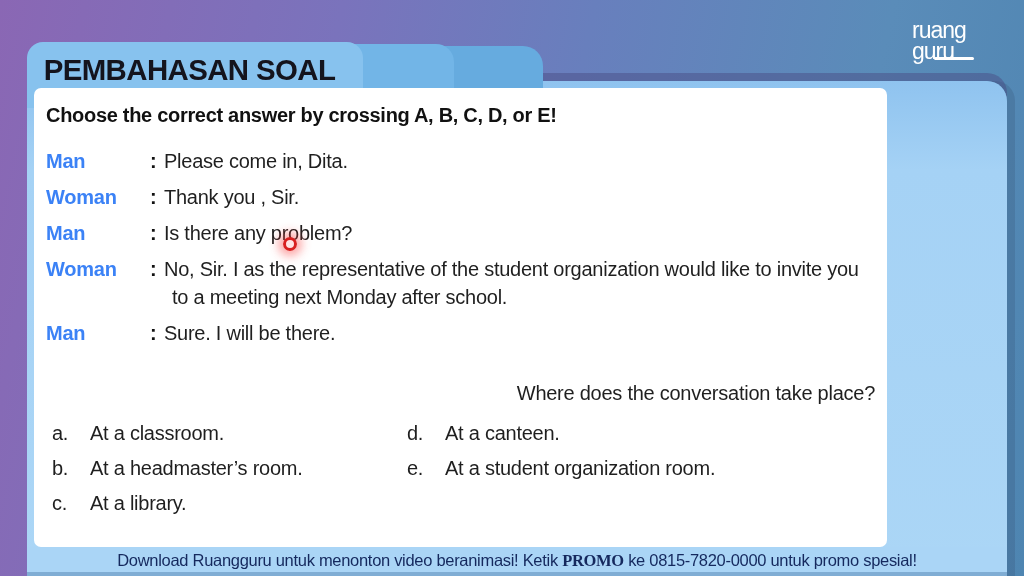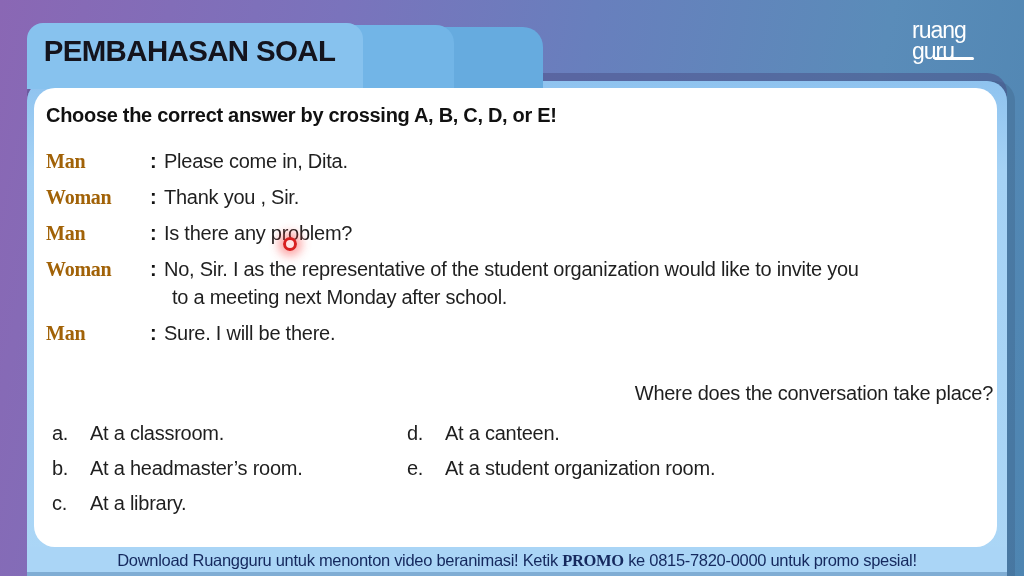--- a/index.html
+++ b/index.html
@@ -9,21 +9,21 @@
     background:linear-gradient(102deg,#8a67b4 0%,#7a73bc 30%,#687fbd 52%,#5a8cb9 78%,#4e85b1 100%);
   }
   
   .frame {
     position:absolute; left:27px; top:81px; width:980px; height:495px;
     border-radius:20px 20px 0 0;
     background:linear-gradient(180deg,#8fc3ef 0%,#a5d2f5 18%,#abd6f6 100%);
     box-shadow:0 -8px 0 0 rgba(73,78,133,0.50), 8px 0 0 0 rgba(56,90,125,0.30);
   }
   
-  .tab { position:absolute; }
+  .tab { position:absolute;margin-top:19px; }
   .tab3 { left:27px; top:27px; width:516px; height:62px; background:#66abdf; border-radius:20px 20px 0 0; }
   .tab2 { left:27px; top:25px; width:427px; height:64px; background:#72b5e7; border-radius:18px 18px 0 0; }
   .tab1 { left:27px; top:23px; width:336px; height:66px; background:#87c2ee; border-radius:16px 16px 0 0; }
   .tab-title {
     padding:11px 0 0 17px; font-size:30px; font-weight:bold; color:#14141d;
     letter-spacing:-0.6px; transform:scaleX(0.98); transform-origin:left;
     white-space:nowrap;
   }
   
   .logo {
@@ -31,33 +31,33 @@
     font-family:Liberation Sans, sans-serif; font-size:23px; line-height:21px;
     letter-spacing:-1px;
   }
   .logo .line { display:block; }
   .logo-underline {
     position:absolute; right:-8px; bottom:2px; width:40px; height:3px;
     background:#fff; border-radius:2px;
   }
   
   .card {
-    position:absolute; left:34px; top:88px; width:963px; height:459px;
-    background:#ffffff; border-radius:21px; box-sizing:border-box;
-    padding:12px 4px 0 12px; color:#1f1f1f;
+    position:absolute; left:34px; top:88px; width:853px; height:459px;
+    background:#ffffff; border-radius:7px; box-sizing:border-box;
+    padding:12px 12px 0 12px; color:#1f1f1f;
   }
   .instruction {
     font-size:20px; font-weight:bold; color:#111; line-height:26px;
     letter-spacing:-0.3px; margin-top:2px;
   }
   .dialogue {
     margin-top:19px; display:grid; grid-template-columns:104px 14px 1fr;
     row-gap:8px; font-size:20px; line-height:28px; letter-spacing:-0.25px;
   }
-  .speaker { font-weight:bold; color:#a16207;font-family:Liberation Serif, serif; }
+  .speaker { font-weight:bold; color:#3b82f6; }
   .colon { font-weight:bold; color:#111; }
   .dialogue-line2 { display:block; padding-left:8px; }
   .question-line { margin-top:32px; font-size:20px; line-height:28px; letter-spacing:-0.25px;text-align:right; }
   .options { margin-top:13px; padding-left:6px; display:flex; }
   .options-col-left { width:355px; flex:0 0 auto; }
   .options-col-right { flex:1; }
   .option { display:grid; grid-template-columns:38px 1fr; font-size:20px; line-height:27px; margin-bottom:8px; letter-spacing:-0.25px; }
   
   .pointer-dot {
     position:absolute; left:283px; top:237px; width:8px; height:8px;

